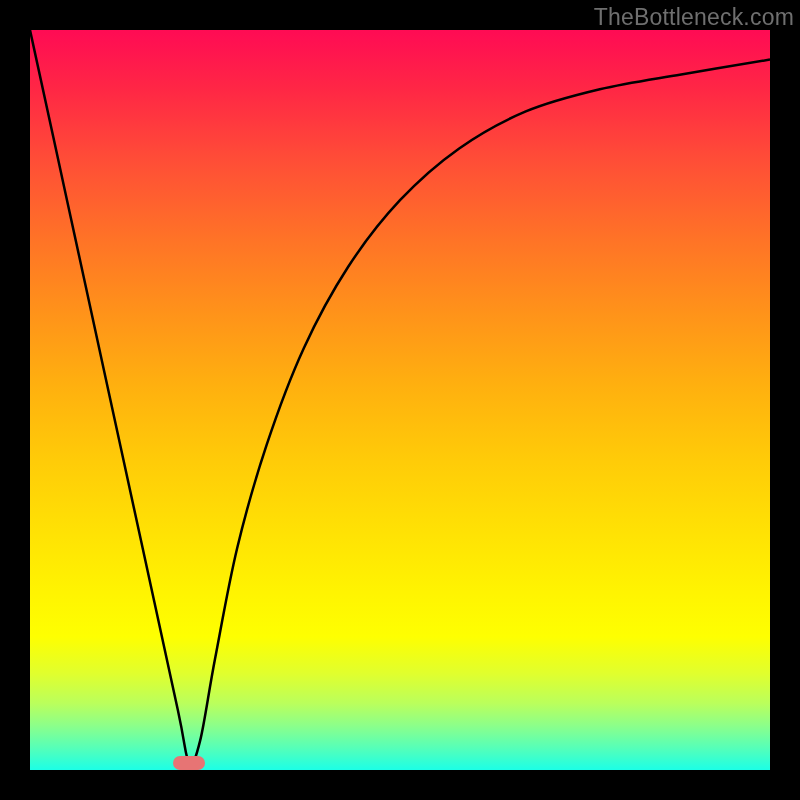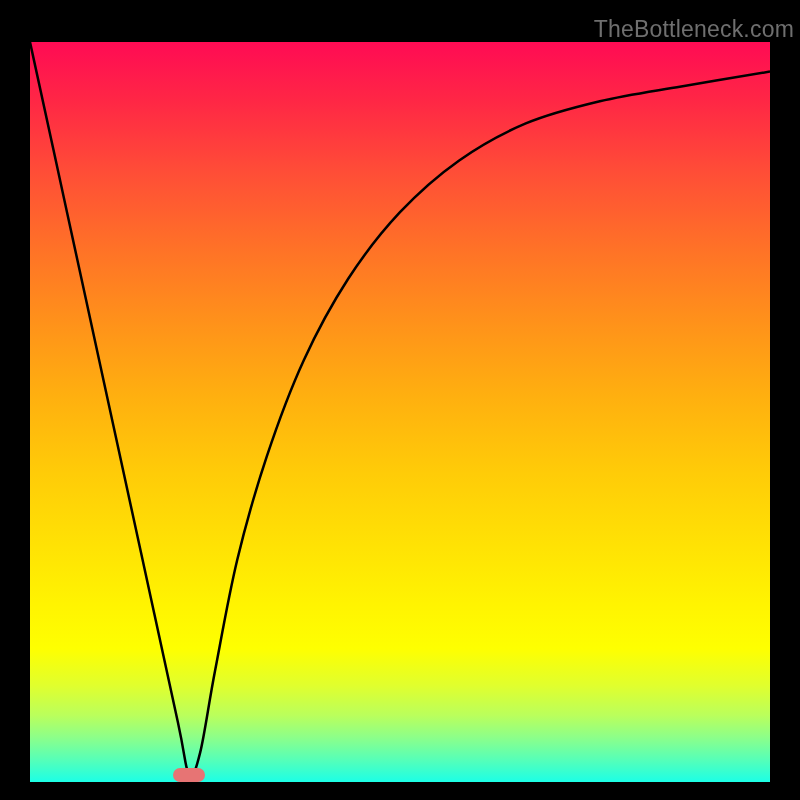--- a/index.html
+++ b/index.html
@@ -9,21 +9,20 @@
     height: 800px;
     overflow: hidden;
     background: #000;
     font-family: Arial, Helvetica, sans-serif;
   }
   .frame {
     position: relative;
     width: 800px;
     height: 588px;
     background: #000;
-    margin-top: 12px;
   }
   .plot-area {
     position: absolute;
     left: 30px;
     top: 30px;
     width: 740px;
     height: 740px;
     background: linear-gradient(to bottom,
       #ff0b54 0%,
       #ff2745 8%,

